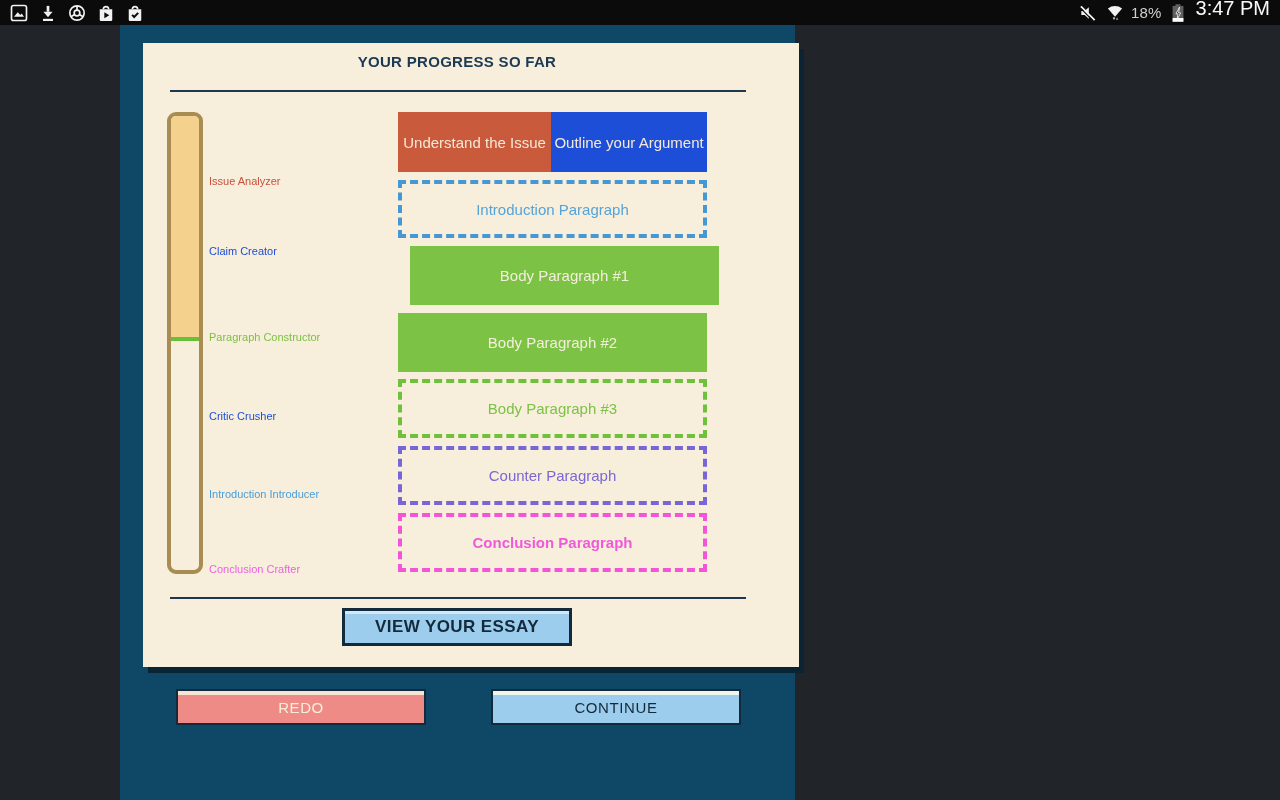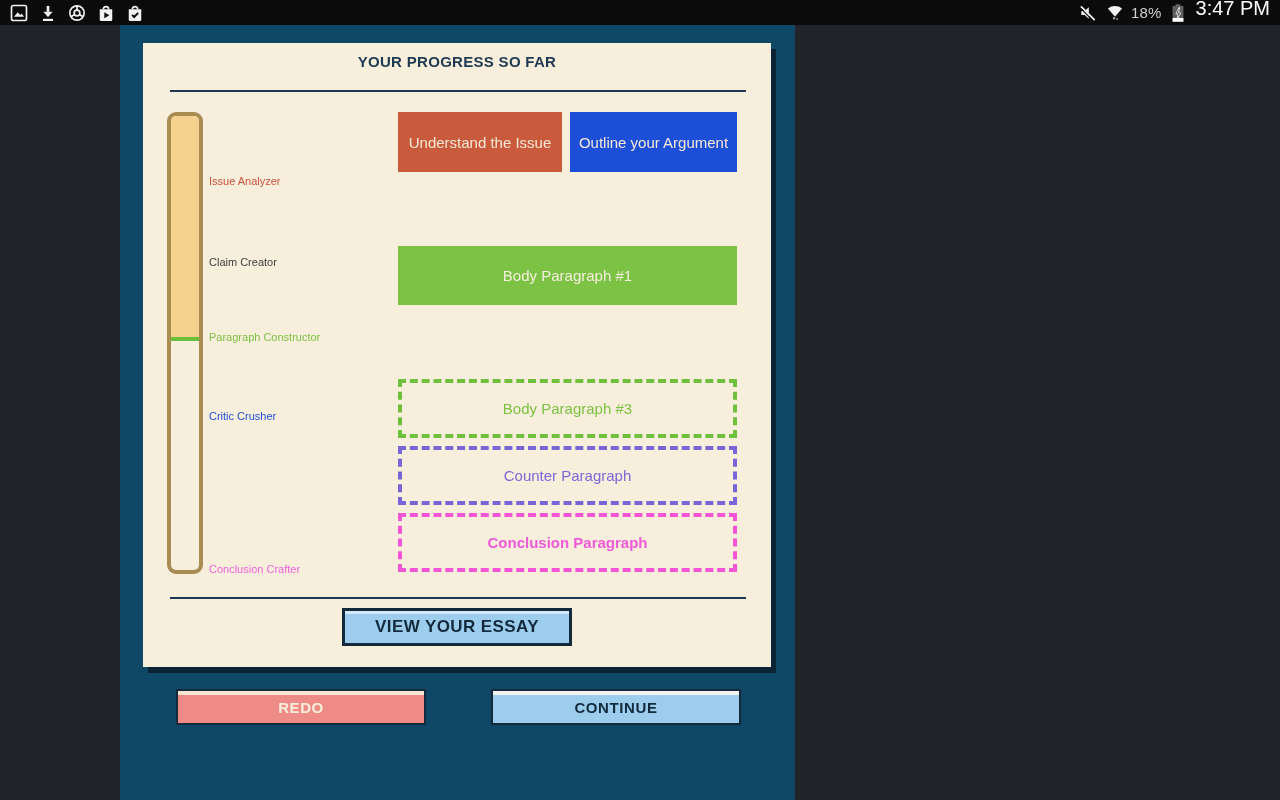--- a/index.html
+++ b/index.html
@@ -24,20 +24,21 @@
   .sb-time{font-size:20px;color:#fafafa;padding:0 6px 8px 2px;}
   
   .panel{
     position:absolute;left:120px;top:25px;width:675px;height:775px;
     background:#0e4866;
   }
   .card{
     position:absolute;left:23px;top:18px;width:628px;height:624px;
     background:#f7eedc;
     box-shadow:5px 6px 0 #0a2434;
+    padding-left:28px;
   }
   .card-title{
     position:absolute;top:10px;left:0;width:628px;text-align:center;
     font-size:15px;font-weight:700;color:#1d3a52;letter-spacing:0.3px;
   }
   .hr{
     position:absolute;left:27px;width:576px;height:2px;background:#1d3850;
   }
   .hr.top{top:47px;}
   .hr.bottom{top:554px;}
@@ -49,21 +50,21 @@
   }
   .vbar-fill{width:100%;height:221px;background:#f4d18c;}
   .vbar-marker{width:100%;height:4px;background:#6abf3a;}
   
   .stage{
     position:absolute;left:66px;width:160px;
     font-size:11px;line-height:18px;
   }
   
   .row{
-    position:absolute;left:255px;width:339px;height:59px;
+    position:absolute;left:255px;width:309px;height:59px;
     box-sizing:border-box;
     display:flex;align-items:center;justify-content:center;
     font-size:15px;text-align:center;
   }
   .row.split{justify-content:space-between;background:none;}
   .row.dashed{border:4px dashed transparent;}
   .half{
     height:100%;box-sizing:border-box;
     display:flex;align-items:center;justify-content:center;
     font-size:15px;text-align:center;
@@ -78,21 +79,21 @@
     box-shadow:inset 0 3px 0 rgba(255,255,255,0.55);
     display:flex;align-items:center;justify-content:center;
     font-size:17px;font-weight:700;color:#13293c;letter-spacing:0.4px;
     cursor:pointer;padding:0;font-family:inherit;
   }
   
   .foot-btn{
     position:absolute;top:664px;width:250px;height:29px;
     box-sizing:border-box;border:2px solid #13293c;
     display:flex;align-items:center;justify-content:center;
-    font-size:15px;font-weight:700;letter-spacing:0.6px;
+    font-size:15px;font-weight:400;letter-spacing:0.6px;
     cursor:pointer;padding:16px;font-family:inherit;
   }
   .foot-btn.redo{
     left:56px;background:#ee8b87;color:#f7eedc;
     box-shadow:inset 0 4px 0 rgba(247,238,220,0.9);
   }
   .foot-btn.continue{
     left:371px;background:#9ccdec;color:#13293c;
     box-shadow:inset 0 4px 0 rgba(250,247,238,0.9);
   }
@@ -170,30 +171,33 @@
   <div class="card">
     <div class="card-title">YOUR PROGRESS SO FAR</div>
     <div class="hr top"></div>
 
     <div class="vbar">
       <div class="vbar-fill"></div>
       <div class="vbar-marker"></div>
     </div>
 
     <div class="stage" style="top: 129px; color: rgb(201, 82, 61);">Issue Analyzer</div>
-    <div class="stage" style="top: 210px; color: #404040;">Claim Creator</div>
+    <div class="stage" style="top: 199px; color: #1d4ed8;">Claim Creator</div>
     <div class="stage" style="top: 285px; width: 130px; color: rgb(124, 193, 66);">Paragraph Constructor</div>
     <div class="stage" style="top: 364px; color: #1d4ed8;">Critic Crusher</div>
+    <div class="stage" style="top: 442px; width: 130px; color: rgb(74, 158, 216);">Introduction Introducer</div>
     <div class="stage" style="top: 517px; color: rgb(238, 99, 221);">Conclusion Crafter</div>
 
     <div class="row split" style="top:69px;height:60px;">
       <div class="half a" style="background-color: rgb(201, 90, 60); color: rgb(245, 232, 214);">Understand the Issue</div>
       <div class="half b" style="background-color: #1d4ed8; color: rgb(245, 232, 214);">Outline your Argument</div>
     </div>
-    <div class="row" style="top: 203px; background-color: rgb(124, 194, 68); color: rgb(245, 238, 221);">Body Paragraph #1</div>
+    <div class="row dashed" style="top: 137px; height: 58px; border-color: rgb(70, 151, 211); color: rgb(85, 164, 217);">Introduction Paragraph</div>
+    <div class="row" style="top: 203px; background-color: rgb(124, 194, 68); color: rgb(245, 238, 221); margin-left: 12px;">Body Paragraph #1</div>
+    <div class="row" style="top: 270px; background-color: rgb(124, 194, 68); color: rgb(245, 238, 221);">Body Paragraph #2</div>
     <div class="row dashed" style="top: 336px; border-color: rgb(111, 192, 60); color: rgb(124, 194, 68);">Body Paragraph #3</div>
     <div class="row dashed" style="top: 403px; border-color: rgb(120, 102, 214); color: rgb(122, 104, 214);">Counter Paragraph</div>
     <div class="row dashed" style="top: 470px; border-color: rgb(244, 85, 214); color: rgb(240, 90, 216); font-weight: bold;">Conclusion Paragraph</div>
 
     <div class="hr bottom"></div>
     <button class="view-btn">VIEW YOUR ESSAY</button>
   </div>
 
   <button class="foot-btn redo">REDO</button>
   <button class="foot-btn continue">CONTINUE</button>

